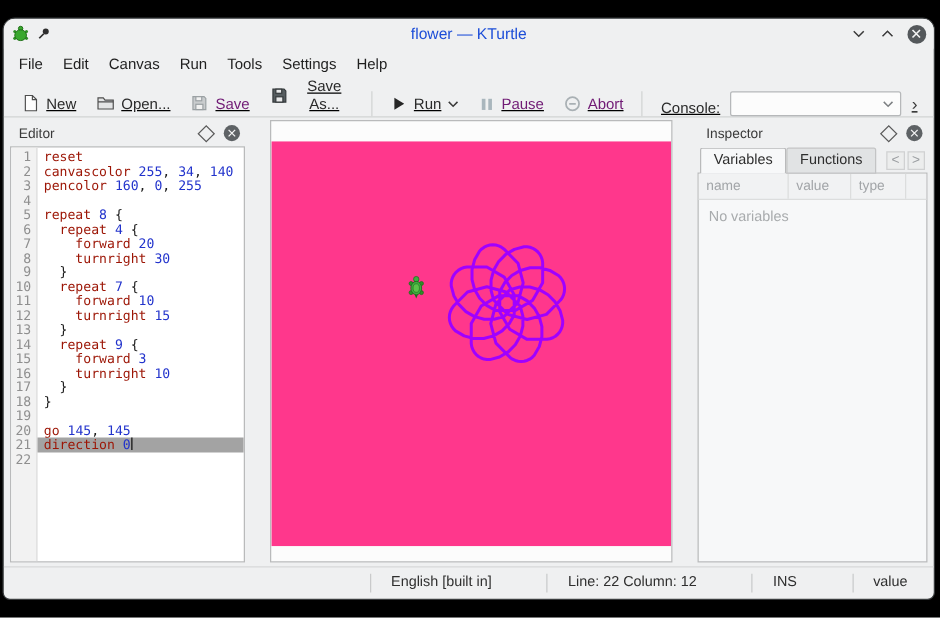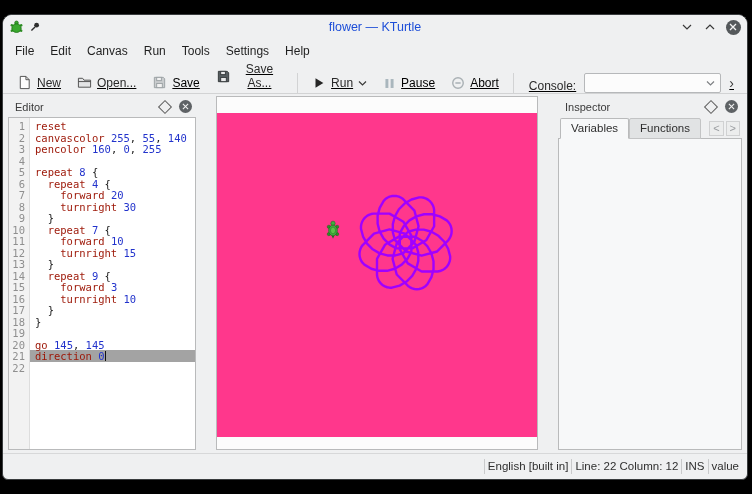--- a/index.html
+++ b/index.html
@@ -15,21 +15,21 @@
   .win-btn{width:16px;height:16px;display:flex;align-items:center;justify-content:center;cursor:default;}
   .close-circle{width:15px;height:15px;border-radius:50%;background:#54585b;display:flex;align-items:center;justify-content:center;}
 
   
   .menubar{height:23px;display:flex;align-items:center;padding:0 4px;flex:none;}
   .menu-item{padding:3px 8px;font-size:12px;color:#1f1f1f;}
 
   
   .toolbar{height:31px;display:flex;align-items:flex-end;padding:0 7px;border-bottom:1px solid #d2d3d4;flex:none;gap:2px;text-decoration:underline;}
   .tb-btn{display:flex;align-items:center;gap:5px;padding:3px 7px;background:none;border:none;font-family:inherit;font-size:12px;color:#2a2a2a;}
-  .tb-btn.dis{color:#000000;}
+  .tb-btn.dis{color:#701a75;}
   .tb-sep{width:1px;height:20px;background:#d2d3d4;margin:0 5px;flex:none;}
   .console-label{font-size:12px;color:#2a2a2a;margin:0 6px 0 8px;}
   .combo{width:150px;height:20px;background:#fcfcfc;border:1px solid #b6b8ba;border-radius:2px;display:flex;align-items:center;justify-content:flex-end;padding-right:5px;box-sizing:border-box;}
   .tb-overflow{margin-left:auto;font-size:14px;color:#3a3a3a;padding:2px 6px;}
 
   
   .main{flex:1;display:flex;padding:2px 5px 3px 5px;gap:20px;min-height:0;}
   .dock{display:flex;flex-direction:column;min-width:0;}
   .dock-head{height:21px;display:flex;align-items:center;padding:0 4px 0 7px;flex:none;}
   .dock-title{font-size:11px;color:#3a3a3a;flex:1;}
@@ -64,21 +64,21 @@
   .tbl-head{display:flex;background:#f1f2f3;border-bottom:1px solid #dcdddd;flex:none;}
   .th{font-size:11px;color:#a2a5a8;padding:4px 6px;border-right:1px solid #dcdddd;box-sizing:border-box;}
   .th.c-name{width:72px;}
   .th.c-value{width:50px;}
   .th.c-type{width:44px;}
   .th.c-fill{flex:1;border-right:none;}
   .empty-text{font-size:11.5px;color:#a8abad;padding:8px 8px;}
 
   
   .statusbar{height:25px;display:flex;align-items:center;justify-content:flex-end;border-top:1px solid #d7d8d9;padding-right:5px;flex:none;}
-  .sb-item{font-size:11.5px;color:#2f2f2f;padding:0 3px;border-left:1px solid #c9cacb;line-height:15px;}
+  .sb-item{font-size:11.5px;color:#2f2f2f;padding:0 16px;border-left:1px solid #c9cacb;line-height:15px;margin-left:28px;}
 </style>
 </head>
 <body>
 
 <div class="window">
 
   <div class="titlebar">
     <span class="title">flower — KTurtle</span>
     <div class="tb-left">
       <span style="display:flex;">
@@ -245,21 +245,21 @@
             <div class="ln-num">16</div>
             <div class="ln-num">17</div>
             <div class="ln-num">18</div>
             <div class="ln-num">19</div>
             <div class="ln-num">20</div>
             <div class="ln-num">21</div>
             <div class="ln-num">22</div>
           </div>
         <div class="codearea" id="code">
             <div class="ln"><span class="kw">reset</span></div>
-            <div class="ln"><span class="kw">canvascolor</span> <span class="num">255</span>, <span class="num">55</span>, <span class="num">140</span></div>
+            <div class="ln"><span class="kw">canvascolor</span> <span class="num">255</span>, <span class="num">34</span>, <span class="num">140</span></div>
             <div class="ln"><span class="kw">pencolor</span> <span class="num">160</span>, <span class="num">0</span>, <span class="num">255</span></div>
             <div class="ln"></div>
             <div class="ln"><span class="kw">repeat</span> <span class="num">8</span> {</div>
             <div class="ln">  <span class="kw">repeat</span> <span class="num">4</span> {</div>
             <div class="ln">    <span class="kw">forward</span> <span class="num">20</span></div>
             <div class="ln">    <span class="kw">turnright</span> <span class="num">30</span></div>
             <div class="ln">  }</div>
             <div class="ln">  <span class="kw">repeat</span> <span class="num">7</span> {</div>
             <div class="ln">    <span class="kw">forward</span> <span class="num">10</span></div>
             <div class="ln">    <span class="kw">turnright</span> <span class="num">15</span></div>
@@ -307,20 +307,27 @@
       </div>
       <div class="tabbar">
         <span class="tab active">Variables</span>
         <span class="tab">Functions</span>
         <span class="tab-scroll">
           <span class="tab-arrow">&lt;</span>
           <span class="tab-arrow">&gt;</span>
         </span>
       </div>
       <div class="insp-content">
+        <div class="tbl-head">
+          <span class="th c-name">name</span>
+          <span class="th c-value">value</span>
+          <span class="th c-type">type</span>
+          <span class="th c-fill"></span>
+        </div>
+        <div class="empty-text">No variables</div>
       </div>
     </div>
 
   </div>
 
   <div class="statusbar">
     <span class="sb-item">English [built in]</span>
     <span class="sb-item">Line: 22 Column: 12</span>
     <span class="sb-item">INS</span>
     <span class="sb-item">value</span>

